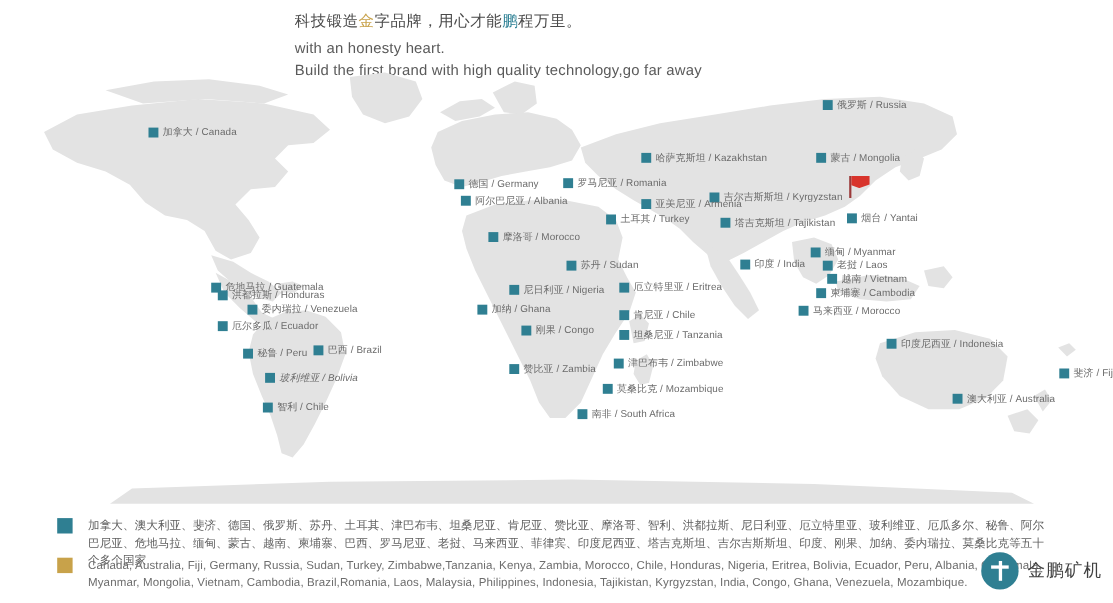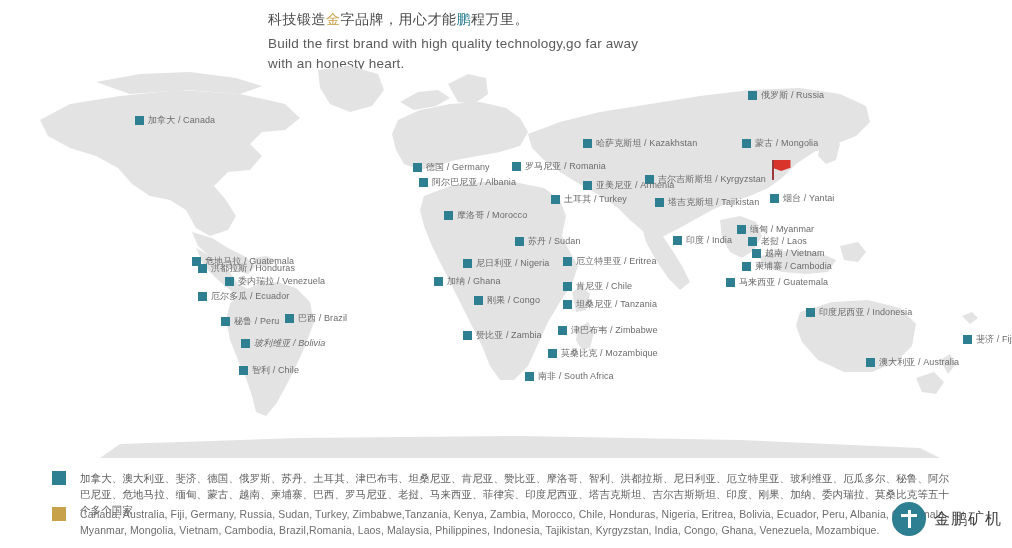--- a/index.html
+++ b/index.html
@@ -142,22 +142,22 @@
   }
 </style>
 </head>
 <body>
 
 <div id="root">
 
   <div class="headline">
     <div class="cn"><span>科技锻造</span><span class="gold">金</span><span>字品牌，用心才能</span><span class="blue">鹏</span><span>程万里。</span></div>
     <div class="en">
+      <div>with an honesty heart.</div>
       <div>Build the first brand with high quality technology,go far away</div>
-      <div>with an honesty heart.</div>
     </div>
   </div>
 
   <div class="map-wrap">
     <svg width="1012" height="400" viewBox="0 0 1012 400" xmlns="http://www.w3.org/2000/svg">
       <g fill="#e3e3e3" stroke="none">
 
         <path d="M40 60 L70 44 L120 36 L180 30 L240 34 L285 44 L300 58 L285 70 L262 72 L250 84 L262 96 L250 110 L228 112 L214 126 L226 140 L236 156 L228 170 L210 176 L196 168 L186 150 L170 140 L150 136 L132 124 L118 108 L96 96 L70 88 L48 76 Z"></path>
         <path d="M96 22 L140 14 L190 12 L236 18 L262 26 L240 34 L186 30 L130 34 Z"></path>
         <path d="M192 172 L212 178 L228 188 L244 196 L256 206 L248 214 L232 210 L214 200 L198 186 Z"></path>
@@ -305,21 +305,21 @@
         <div class="marker" style="left: 563px; top: 221px;">
           <span class="sq" style="background: rgb(47, 127, 146);"></span>
           <span class="lbl">肯尼亚 / Chile</span>
         </div>
         <div class="marker" style="left: 225px; top: 216px;">
           <span class="sq" style="background: rgb(47, 127, 146);"></span>
           <span class="lbl">委内瑞拉 / Venezuela</span>
         </div>
         <div class="marker" style="left: 726px; top: 217px;">
           <span class="sq" style="background: rgb(47, 127, 146);"></span>
-          <span class="lbl">马来西亚 / Guatemala</span>
+          <span class="lbl">马来西亚 / Morocco</span>
         </div>
         <div class="marker" style="left: 198px; top: 231px;">
           <span class="sq" style="background: rgb(47, 127, 146);"></span>
           <span class="lbl">厄尔多瓜 / Ecuador</span>
         </div>
         <div class="marker" style="left: 474px; top: 235px;">
           <span class="sq" style="background: rgb(47, 127, 146);"></span>
           <span class="lbl">刚果 / Congo</span>
         </div>
         <div class="marker" style="left: 563px; top: 239px;">

